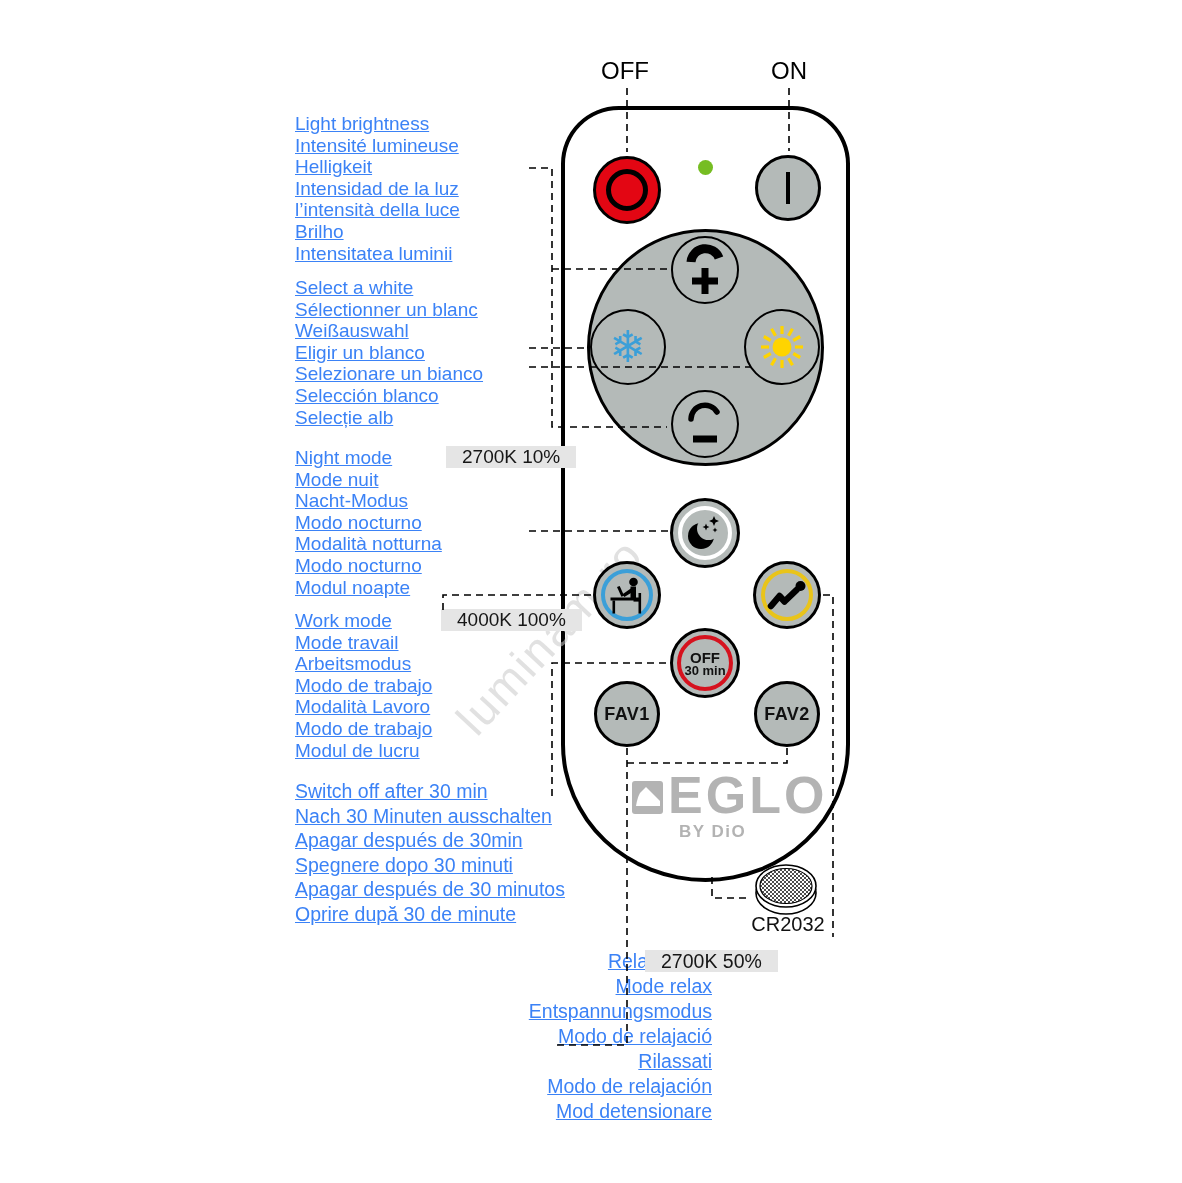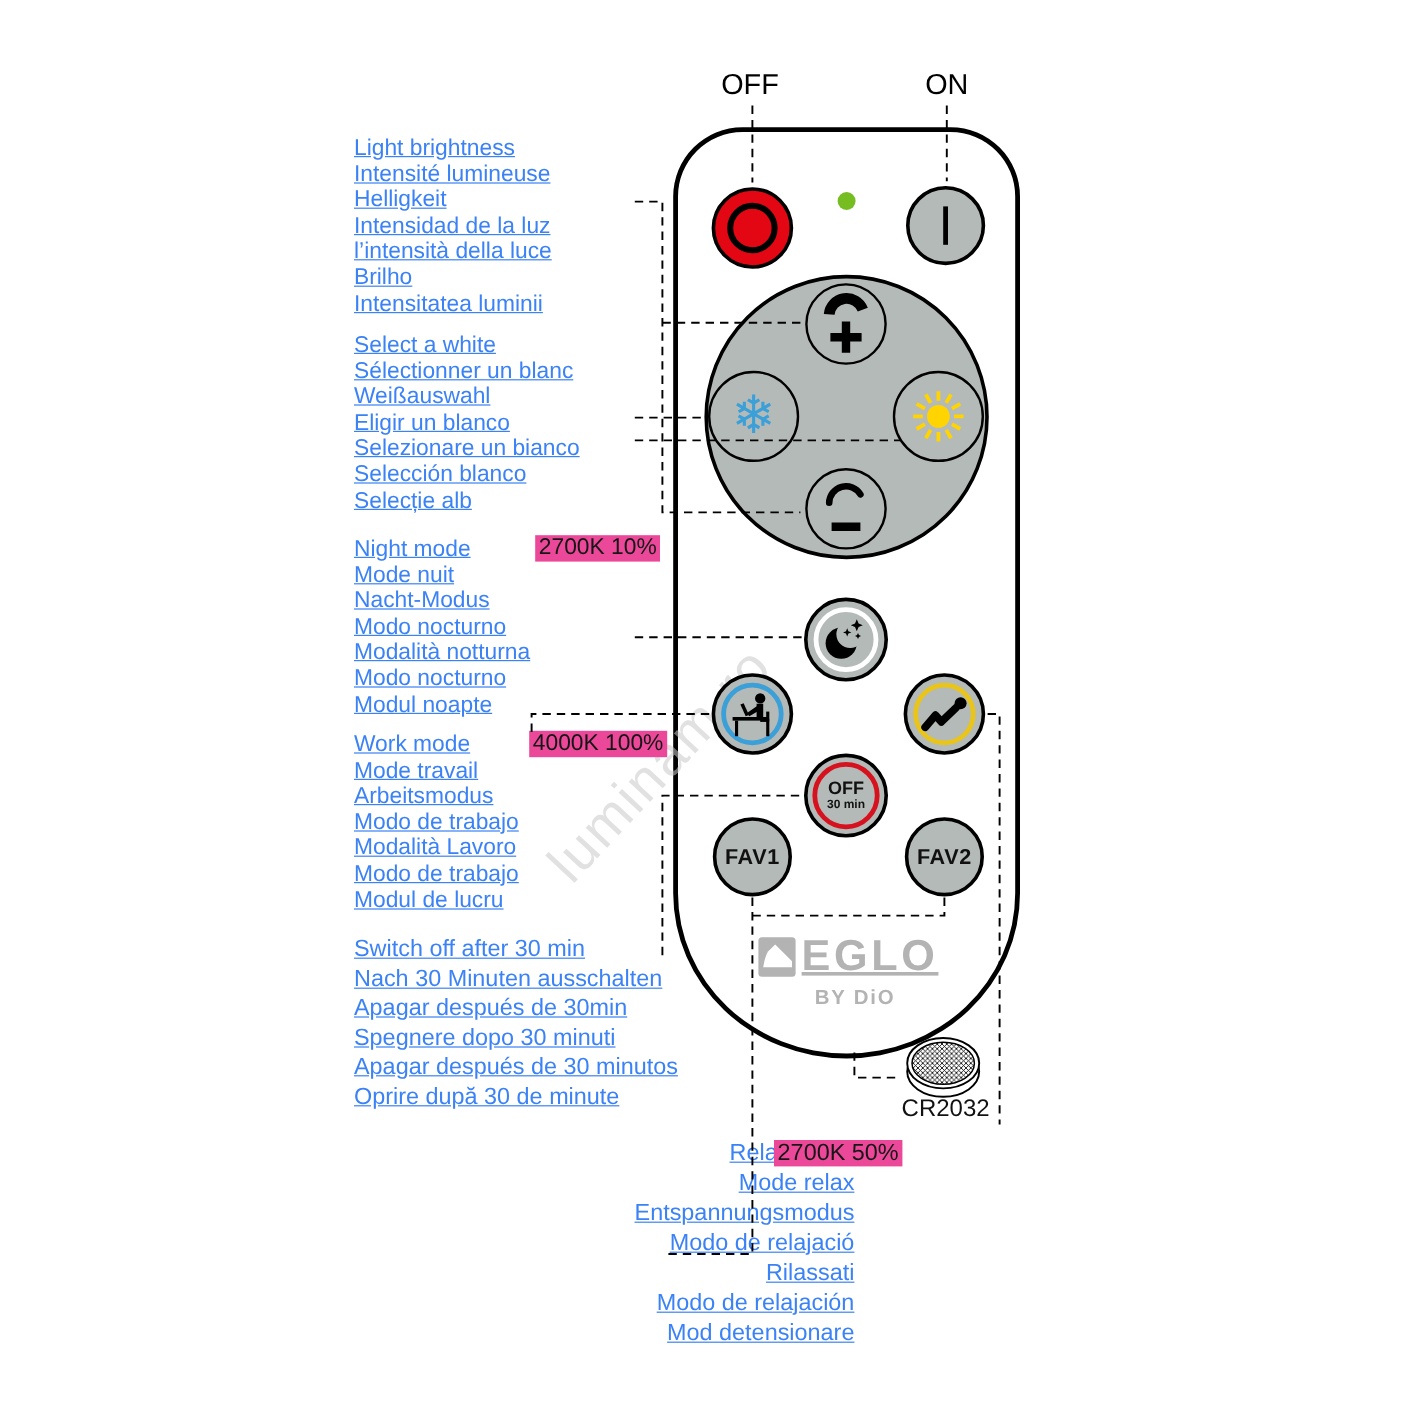--- a/index.html
+++ b/index.html
@@ -4,21 +4,21 @@
 <style>
   html,body{margin:0;padding:0;background:#fff;}
   #canvas{position:relative;width:1008px;height:1183px;background:#fff;overflow:hidden;
           font-family:"Liberation Sans",sans-serif;color:#161616;}
   .abs{position:absolute;}
   
   .tb{position:absolute;font-size:19px;line-height:21.6px;white-space:nowrap;color:#3b82f6;text-decoration:underline;}
   #blk5{font-size:19.5px;line-height:24.6px;}
   #blk-relax{font-size:19.5px;line-height:25px;text-align:right;}
   #blk-fav{line-height:20.3px;}
-  .badge{position:absolute;background:#ec4899;font-size:19px;line-height:22px;padding:0 3px;white-space:nowrap;z-index:4;}
+  .badge{position:absolute;background:#e5e5e5;font-size:19px;line-height:22px;padding:0 16px;white-space:nowrap;z-index:4;}
   #badge-relax{font-size:19.5px;}
   .toplabel{position:absolute;font-size:24px;color:#000;}
   
   #remote{position:absolute;left:561px;top:106px;width:289px;height:776px;box-sizing:border-box;
           border:4px solid #000;background:#fff;z-index:1;
           border-radius:58px 58px 145px 145px / 58px 58px 138px 138px;}
   .btn{position:absolute;box-sizing:border-box;border-radius:50%;background:#b4bab8;border:3px solid #000;
        display:flex;align-items:center;justify-content:center;z-index:3;}
   .ring{box-sizing:border-box;border-radius:50%;display:flex;align-items:center;justify-content:center;background:#b4bab8;}
   #btn-power-off{left:593px;top:156px;width:68px;height:68px;background:#e30613;}
@@ -34,28 +34,28 @@
   #btn-bright-down{left:671px;top:390px;width:68px;height:68px;border-width:2.5px;}
   #btn-night{left:670px;top:498px;width:70px;height:70px;}
   #btn-night .ring{width:54px;height:54px;border:4px solid #fff;}
   #btn-work{left:593px;top:561px;width:68px;height:68px;}
   #btn-work .ring{width:52px;height:52px;border:4px solid #3b9fd8;}
   #btn-relax{left:753px;top:561px;width:68px;height:68px;}
   #btn-relax .ring{width:52px;height:52px;border:4px solid #e9c41a;}
   #btn-off30{left:670px;top:628px;width:70px;height:70px;}
   #btn-off30 .ring{width:56px;height:56px;border:4.5px solid #d6121e;flex-direction:column;}
   .off30-l1{font-size:15px;font-weight:800;line-height:15px;color:#111;}
-  .off30-l2{font-size:10px;font-weight:800;line-height:11px;color:#111;}
+  .off30-l2{font-size:13px;font-weight:800;line-height:11px;color:#111;}
   #btn-fav1{left:594px;top:681px;width:66px;height:66px;}
   #btn-fav2{left:754px;top:681px;width:66px;height:66px;}
   .favtxt{font-size:18px;font-weight:800;letter-spacing:.5px;color:#111;}
   .snow{font-family:"DejaVu Sans",sans-serif;font-size:44px;color:#3b9fd8;line-height:44px;}
   
   #logo-square{left:632px;top:781px;width:31px;height:33px;background:#b3b3b3;border-radius:3px;z-index:3;}
-  #eglo-text{left:668px;top:775px;font-size:36px;font-weight:bold;letter-spacing:3px;color:#b3b3b3;z-index:3;line-height:41px;text-decoration:underline;}
+  #eglo-text{left:668px;top:775px;font-size:52px;font-weight:bold;letter-spacing:3px;color:#b3b3b3;z-index:3;line-height:41px;}
   #bydio-text{left:679px;top:822px;font-size:17px;font-weight:bold;letter-spacing:1.5px;color:#b3b3b3;z-index:3;}
   #battery{left:753px;top:862px;z-index:3;}
   #cr2032{left:750px;top:913px;width:76px;text-align:center;font-size:20px;color:#111;z-index:3;}
   
   #overlay{position:absolute;left:0;top:0;z-index:6;pointer-events:none;}
   #watermark{left:465px;top:700px;transform:rotate(-47deg);transform-origin:0 50%;
              font-size:46px;letter-spacing:2px;color:#c9c9c9;opacity:.55;z-index:2;white-space:nowrap;}
 </style>
 </head>
 <body>

